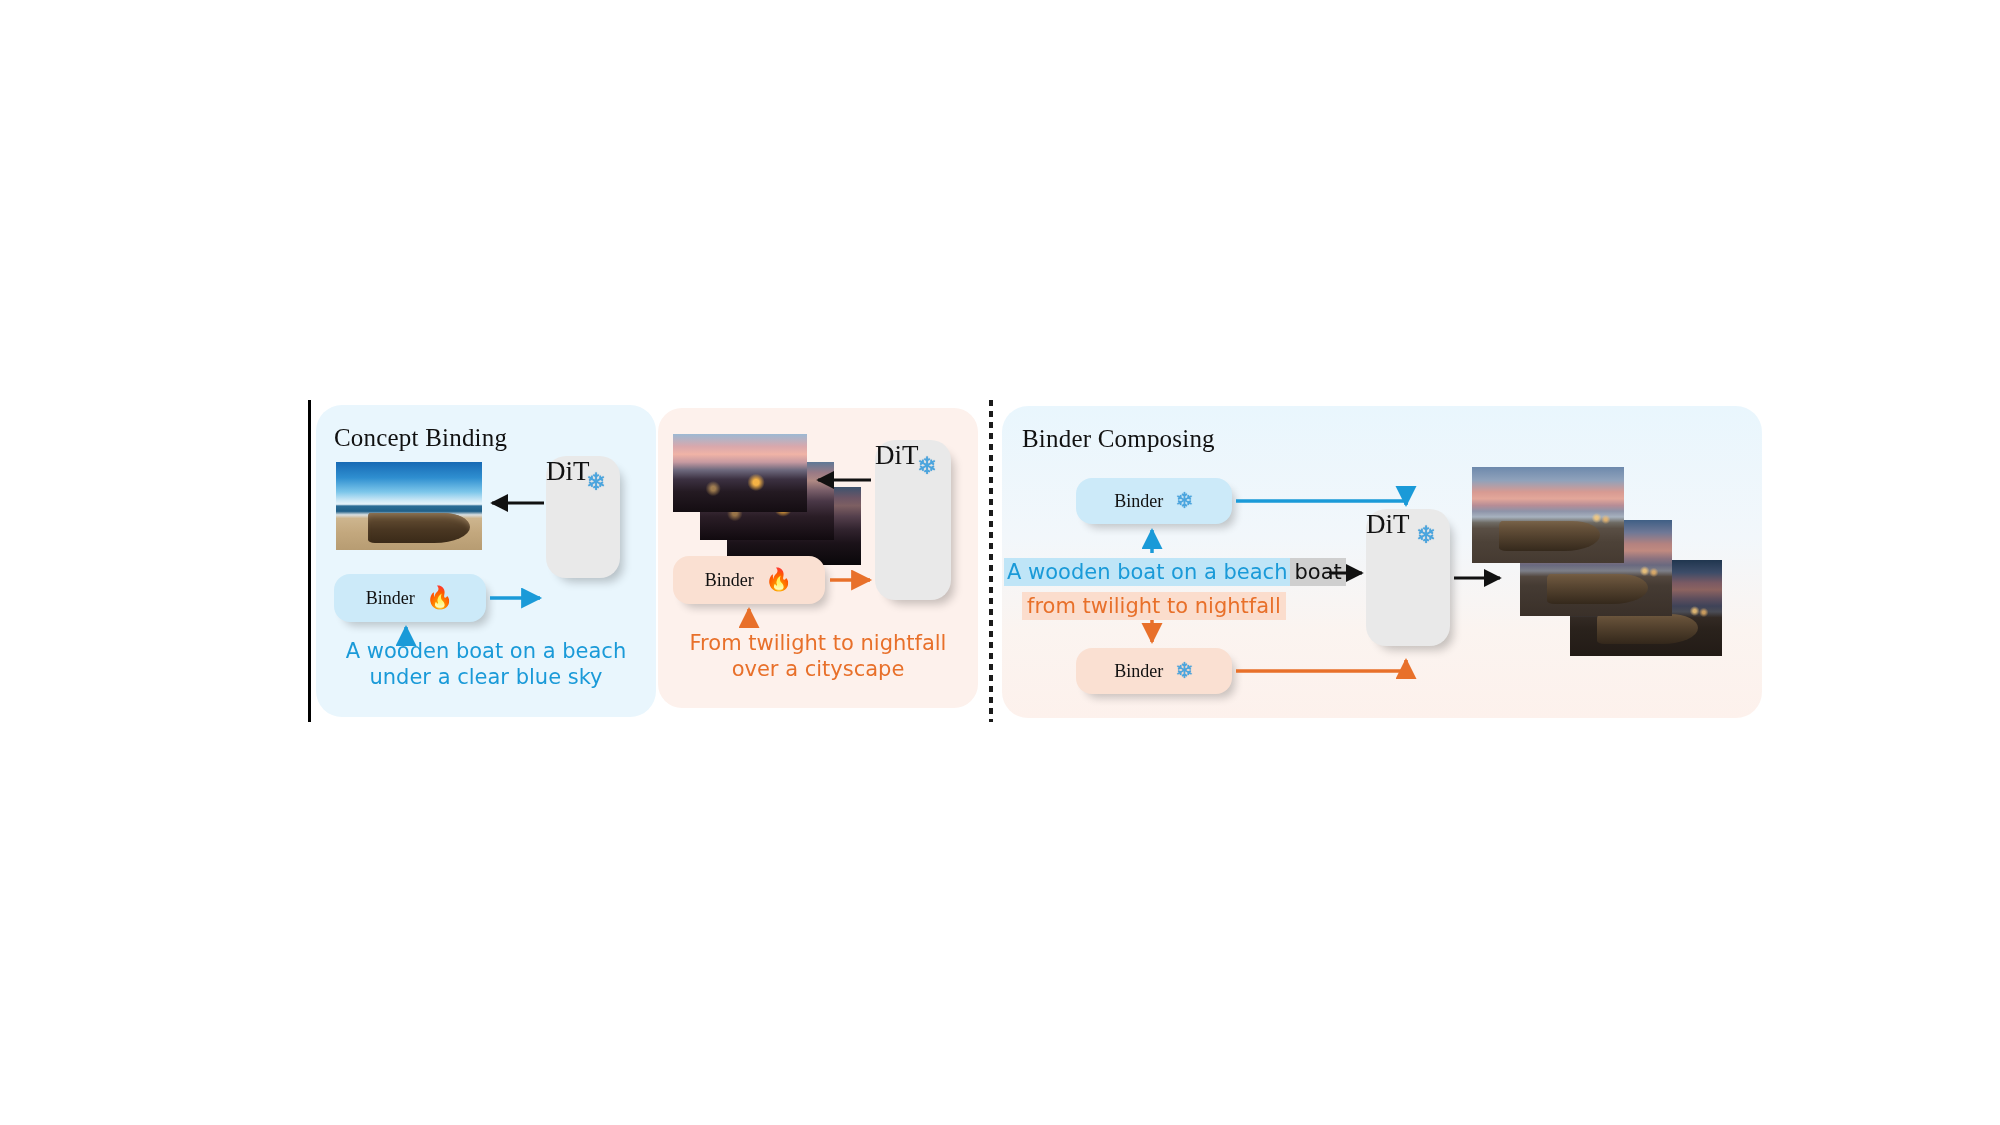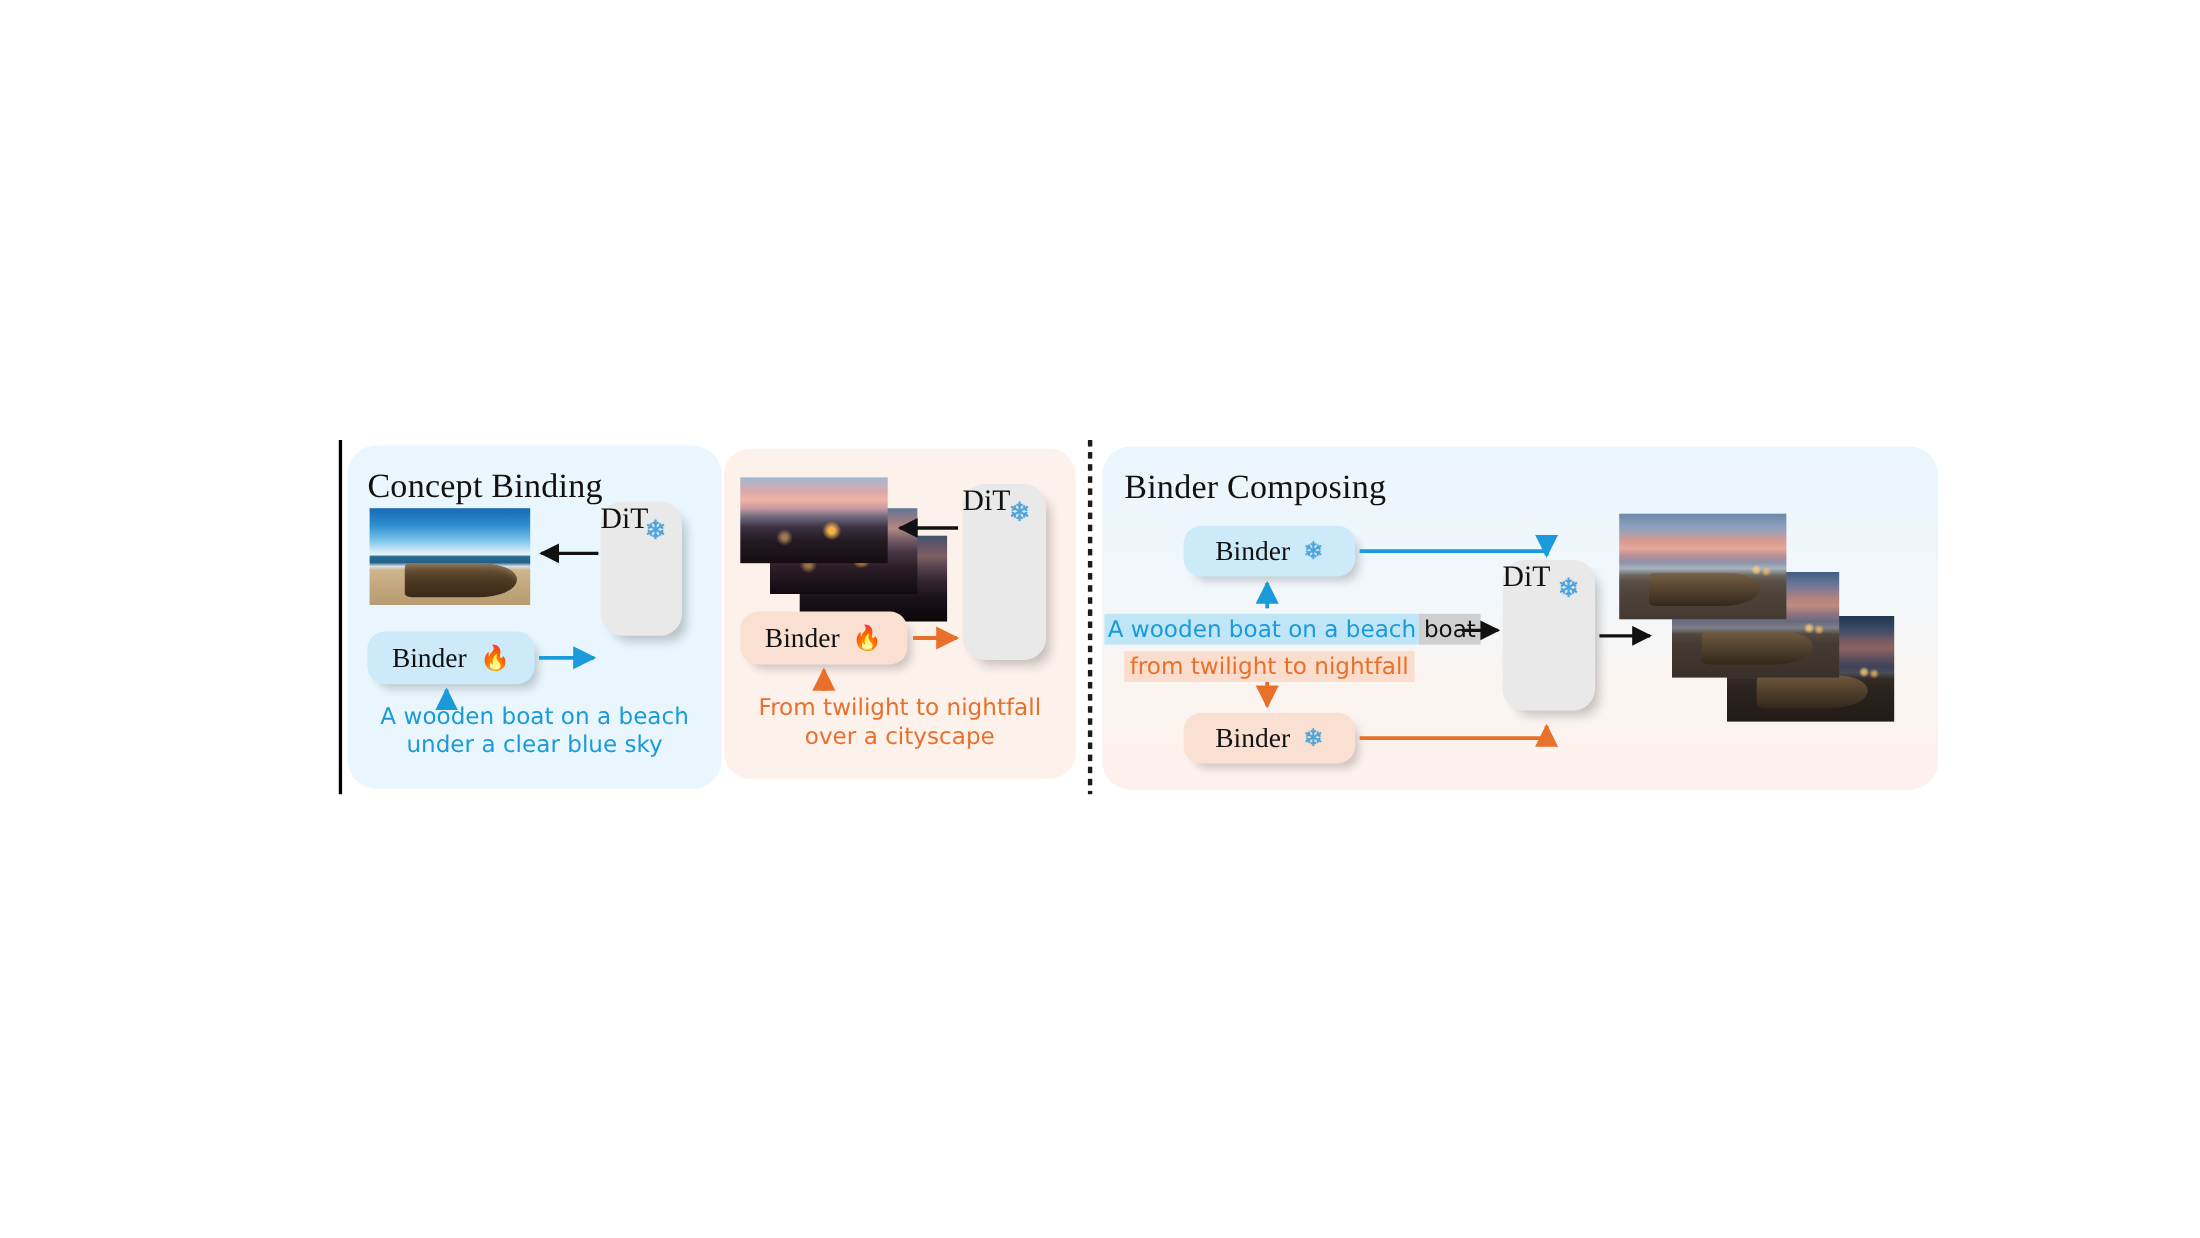--- a/index.html
+++ b/index.html
@@ -23,32 +23,32 @@
 
   
   #divider-solid { position: absolute; left: 308px; top: 400px;
                    width: 3px; height: 322px; background: #000; }
   #divider-dotted { position: absolute; left: 989px; top: 400px;
                     width: 4px; height: 322px;
                     background-image: linear-gradient(#1b1b1b 52%, rgba(0,0,0,0) 0%);
                     background-size: 4px 11px; background-repeat: repeat-y; }
 
   
-  .panel-title { position: absolute; font-size: 31px; color: #111;
+  .panel-title { position: absolute; font-size: 25px; color: #111;
                  font-family: "Liberation Serif", serif; letter-spacing: .2px;
                  white-space: nowrap; }
   #title-binding   { left: 334px; top: 424px; }
   #title-composing { left: 1022px; top: 425px; }
 
   
   .box { position: absolute; border-radius: 16px; display: flex;
          align-items: center; justify-content: center; gap: 12px;
          font-family: "Liberation Serif", serif; color: #111;
          box-shadow: 6px 7px 9px -3px rgba(0,0,0,.20); }
-  .box .lbl { font-size: 25px; line-height: 1; }
+  .box .lbl { font-size: 18px; line-height: 1; }
   .box .emoji { font-size: 22px; line-height: 1; }
 
   .dit-box { flex-direction: column; justify-content: center;
              background: #e9e9e9; border-radius: 20px; position: absolute;
              box-shadow: 7px 8px 10px -4px rgba(0,0,0,.22); }
   .dit-box .lbl { font-size: 27px; color: #111; }
   .dit-box .sf { position: absolute; right: 14px; top: 12px; font-size: 24px; }
 
   .binder-blue   { background: #cceaf9; }
   .binder-peach  { background: #fae0d2; }

